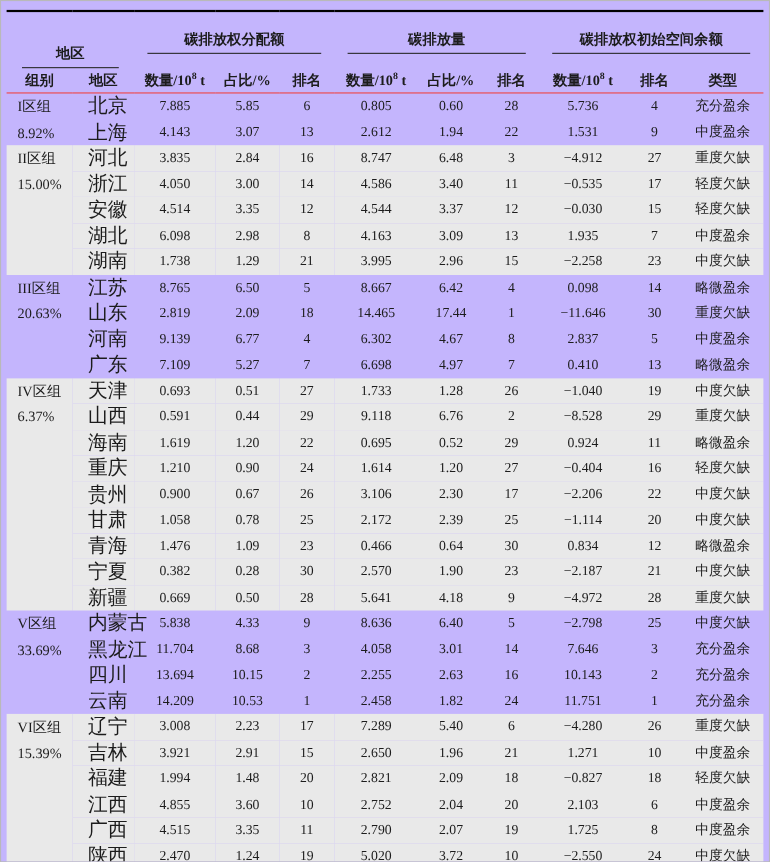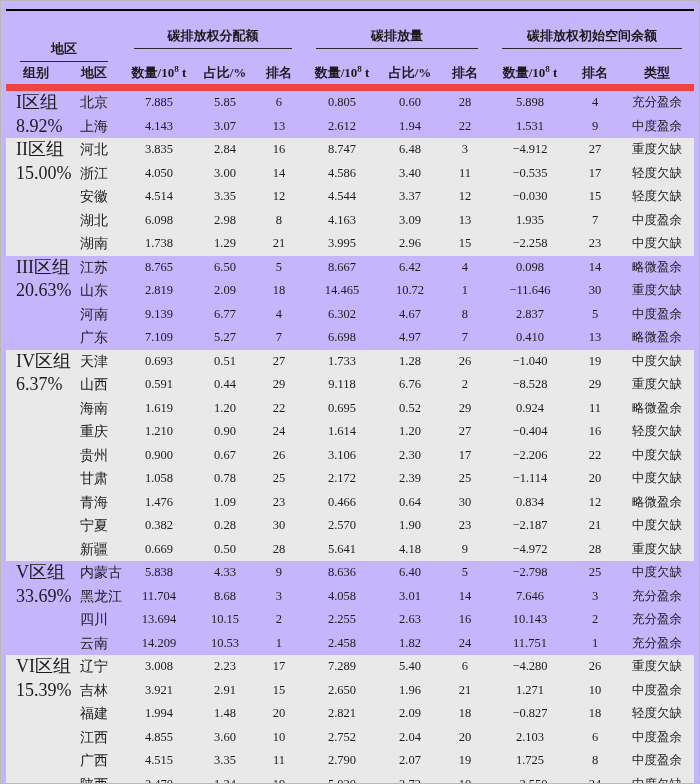--- a/index.html
+++ b/index.html
@@ -35,21 +35,21 @@
     white-space:nowrap;
   }
   thead tr.spanners th .spanline{
     margin:13px 12px;
     padding-top:2px;
     padding-bottom:2px;
     border-bottom:1px solid #2a2a2a;
   }
   thead tr.spanners th.no-underline-pad .spanline{margin:0 14px;}
   thead tr.subheads th{
-    border-bottom:7px solid #ef4444;
+    border-bottom:1px solid #ef4444;
     height:22px;
     line-height:22px;
   }
   thead tr.subheads th sup{
     font-size:9px;
     line-height:0;
   }
   tbody td{
     font-size:12.5px;
     height:23.5px;
@@ -57,27 +57,27 @@
     padding:0;
     text-align:center;
     white-space:nowrap;
     vertical-align:middle;
   }
   tbody tr.striped td{background:#e9e9e9;}
   td.group-cell{
     text-align:left;
     vertical-align:top;
     padding-left:10px;
-    font-size:18px;
+    font-size:13px;
   }
   td.group-cell div{line-height:23.5px;height:23.5px;}
   td.region-cell{
     text-align:left;
     padding-left:14px;
-    font-size:14px;
+    font-size:18px;
   }
 </style>
 </head>
 <body>
 
 <div class="page">
   <table>
     <colgroup>
       <col style="width:60px">
         <col style="width:56px">
@@ -126,21 +126,21 @@
             <div>I区组</div>
             <div>8.92%</div>
           </td>
           <td class="region-cell">北京</td>
           <td>7.885</td>
           <td>5.85</td>
           <td>6</td>
           <td>0.805</td>
           <td>0.60</td>
           <td>28</td>
-          <td>5.898</td>
+          <td>5.736</td>
           <td>4</td>
           <td>充分盈余</td>
         </tr>
         <tr>
           <td class="region-cell">上海</td>
           <td>4.143</td>
           <td>3.07</td>
           <td>13</td>
           <td>2.612</td>
           <td>1.94</td>
@@ -228,21 +228,21 @@
           <td>0.098</td>
           <td>14</td>
           <td>略微盈余</td>
         </tr>
         <tr>
           <td class="region-cell">山东</td>
           <td>2.819</td>
           <td>2.09</td>
           <td>18</td>
           <td>14.465</td>
-          <td>10.72</td>
+          <td>17.44</td>
           <td>1</td>
           <td>−11.646</td>
           <td>30</td>
           <td>重度欠缺</td>
         </tr>
         <tr>
           <td class="region-cell">河南</td>
           <td>9.139</td>
           <td>6.77</td>
           <td>4</td>

